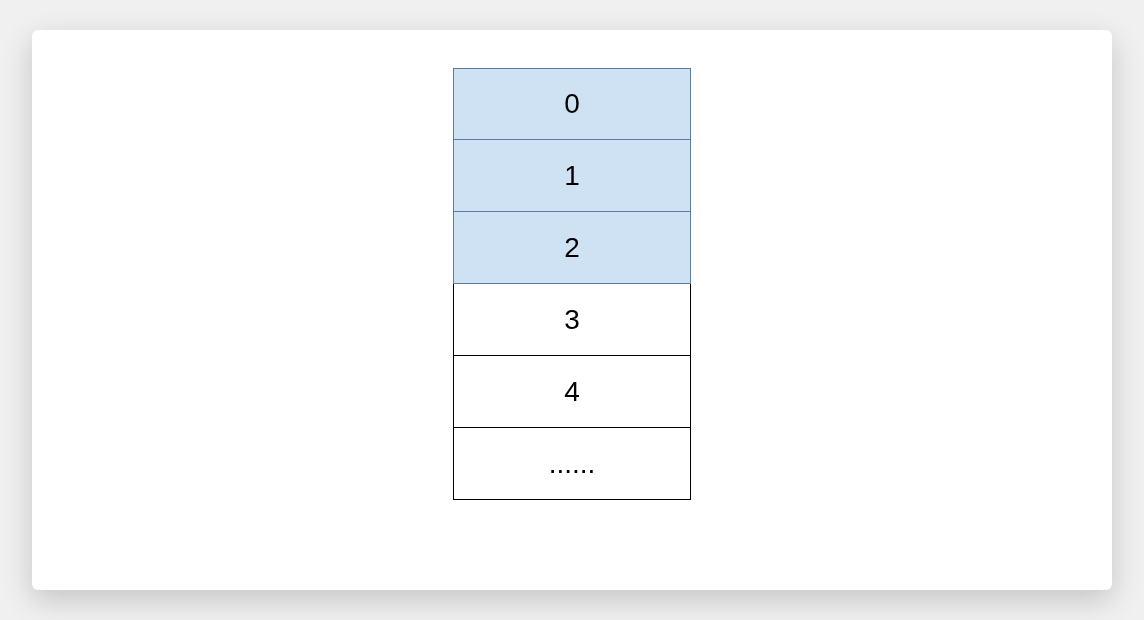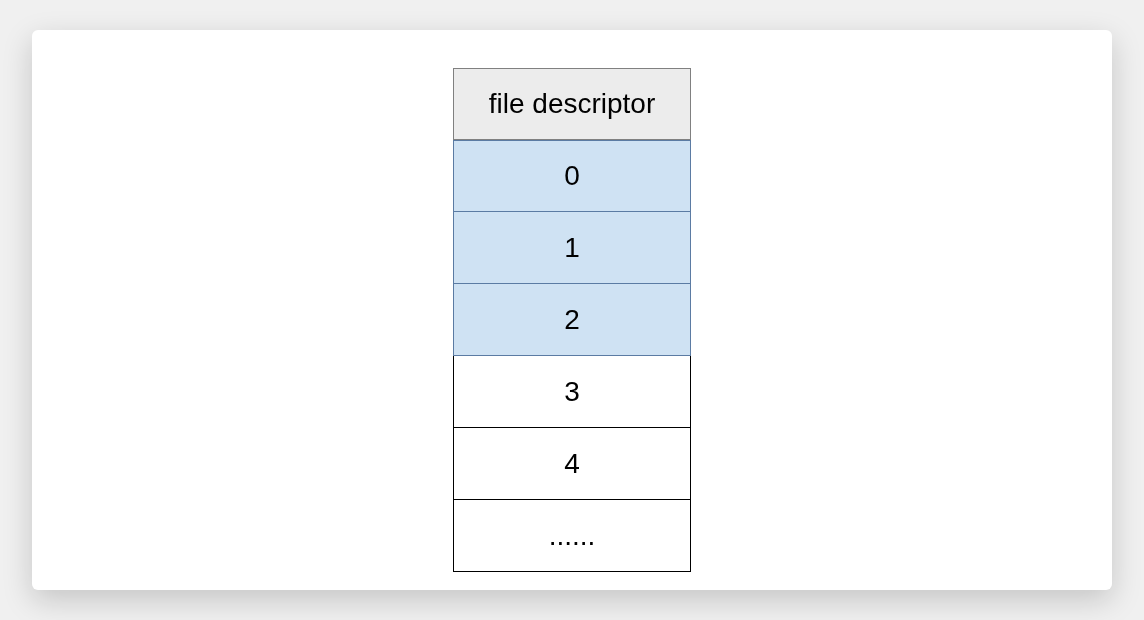--- a/index.html
+++ b/index.html
@@ -60,21 +60,20 @@
       border: 1px solid #000000;
       border-top: none;
       font-family: "Helvetica Neue", Helvetica, Arial, sans-serif;
     }
   </style>
 </head>
 <body>
 
 <div class="card">
   <div class="fd-table">
-    <div class="cell header-cell">file descriptor</div>
 
     <div class="cell highlight-cell" style="border-top:1px solid #5b7ba3;">0</div>
 
     <div class="cell highlight-cell">1</div>
 
     <div class="cell highlight-cell">2</div>
 
     <div class="cell plain-cell">3</div>
 
     <div class="cell plain-cell">4</div>

